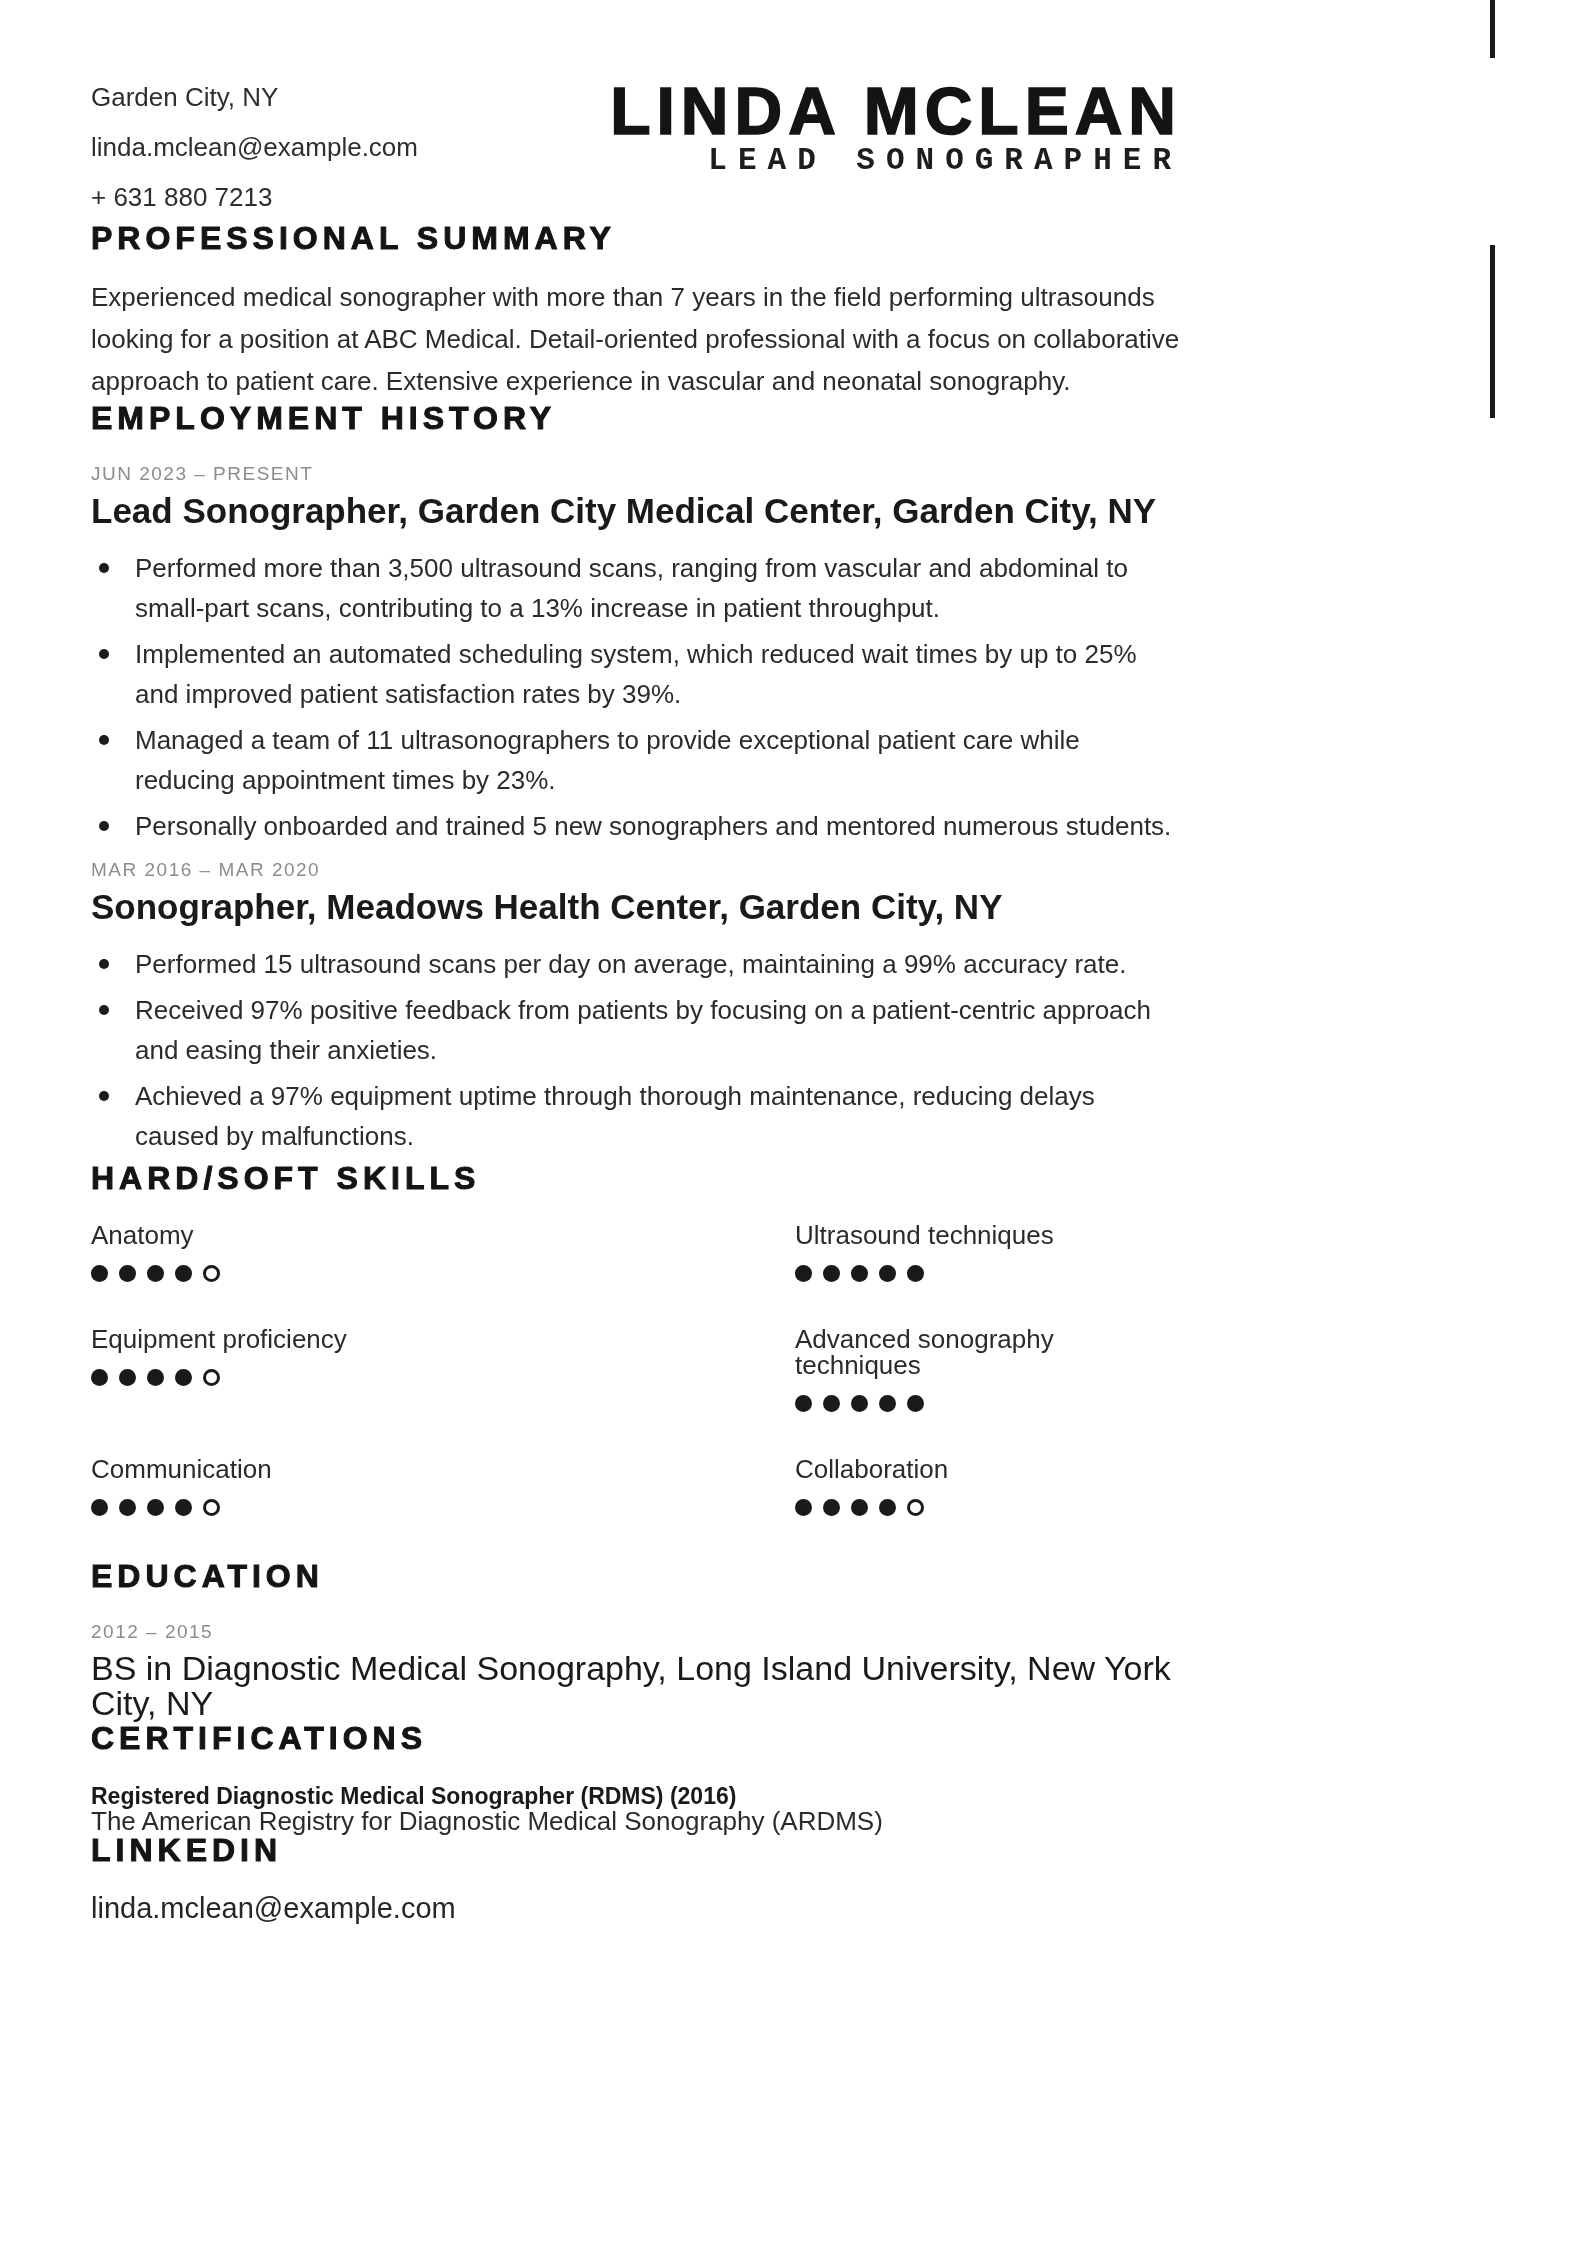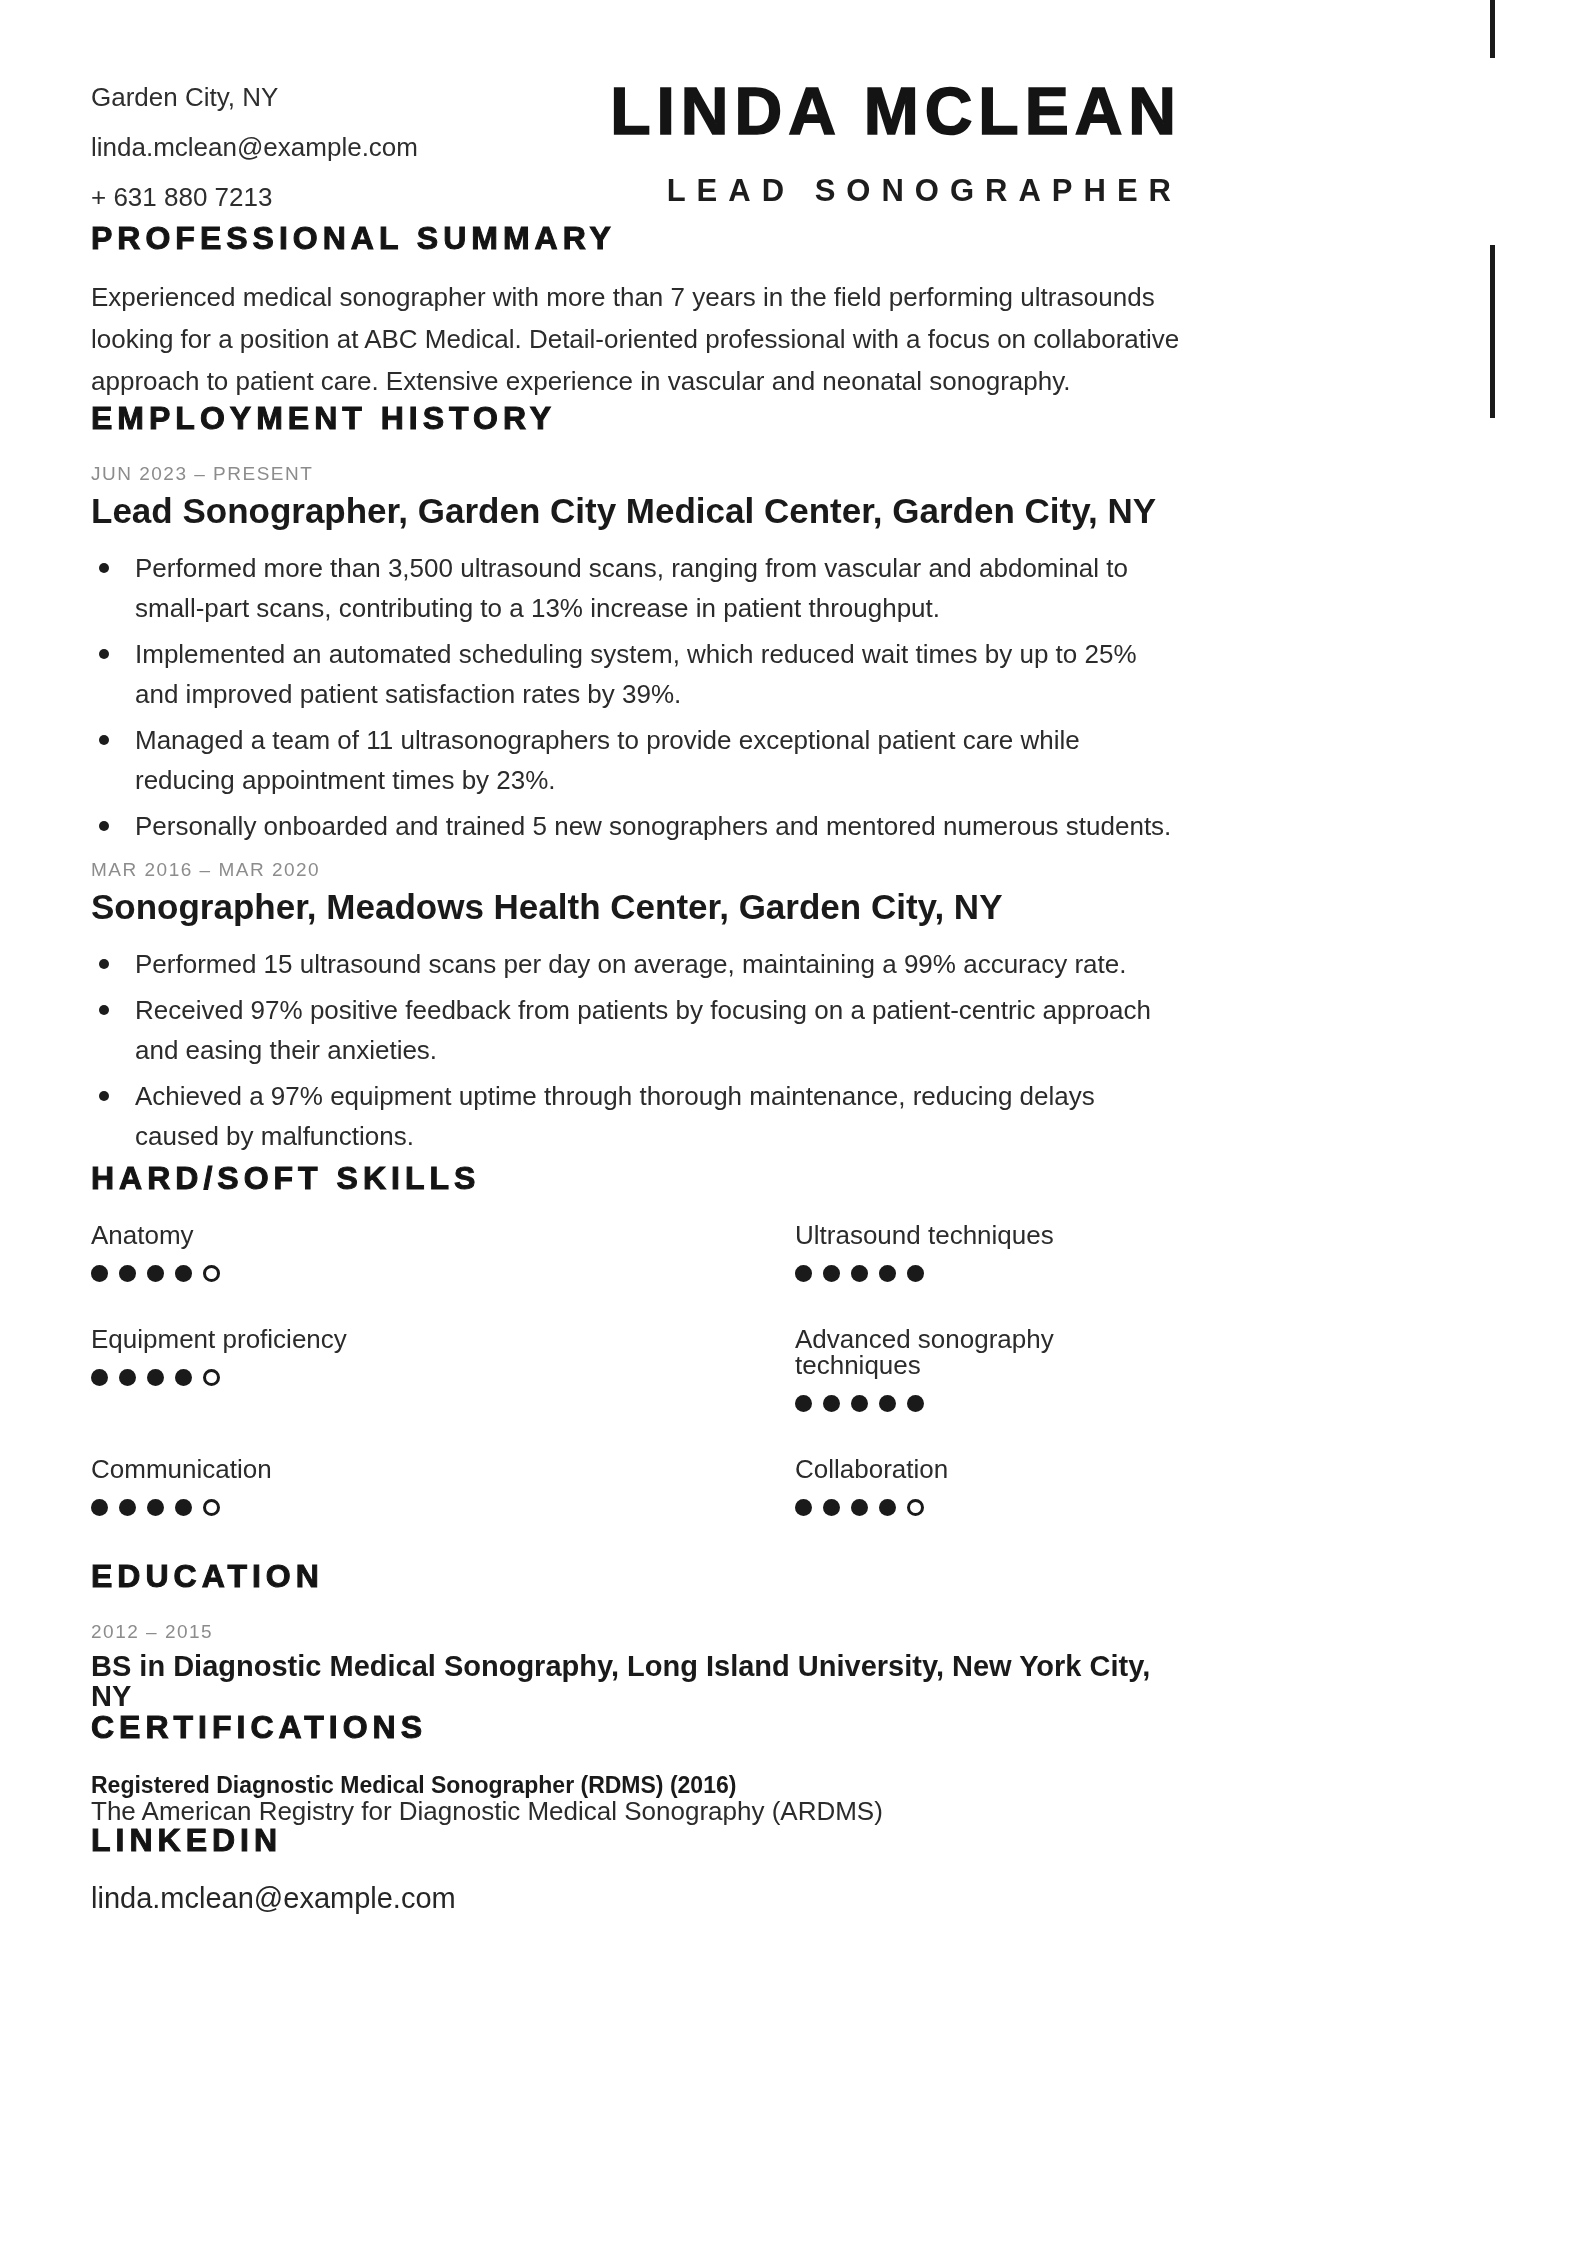--- a/index.html
+++ b/index.html
@@ -49,27 +49,27 @@
     margin: 0;
     font-size: 66px;
     line-height: 1;
     font-weight: 700;
     letter-spacing: 6px;
     color: #141414;
     -webkit-text-stroke: 1.6px #141414;
     white-space: nowrap;
   }
   .job-title {
-    margin-top: 30px;
     font-size: 31px;
     line-height: 1.1;
     font-weight: 600;
     letter-spacing: 11px;
     color: #1d1d1d;
     white-space: nowrap;
+    font-family: Liberation Mono, monospace;
   }
 
   h2.section-heading {
     margin: 0;
     font-size: 32px;
     line-height: 1;
     font-weight: 700;
     letter-spacing: 5px;
     color: #141414;
     -webkit-text-stroke: 1px #141414;
@@ -164,23 +164,23 @@
     font-weight: 700;
     color: #1a1a1a;
   }
   .cert-issuer {
     font-size: 26px;
     line-height: 1;
     color: #2b2b2b;
   }
   .edu-degree {
     margin: 10px 0 0 0;
-    font-size: 29px;
+    font-size: 34px;
     line-height: 1.05;
-    font-weight: 700;
+    font-weight: 400;
     color: #1a1a1a;
   }
   .linkedin-value {
     margin-top: 28px;
     font-size: 29px;
     line-height: 1;
     color: #262626;
   }
 </style>
 </head>

